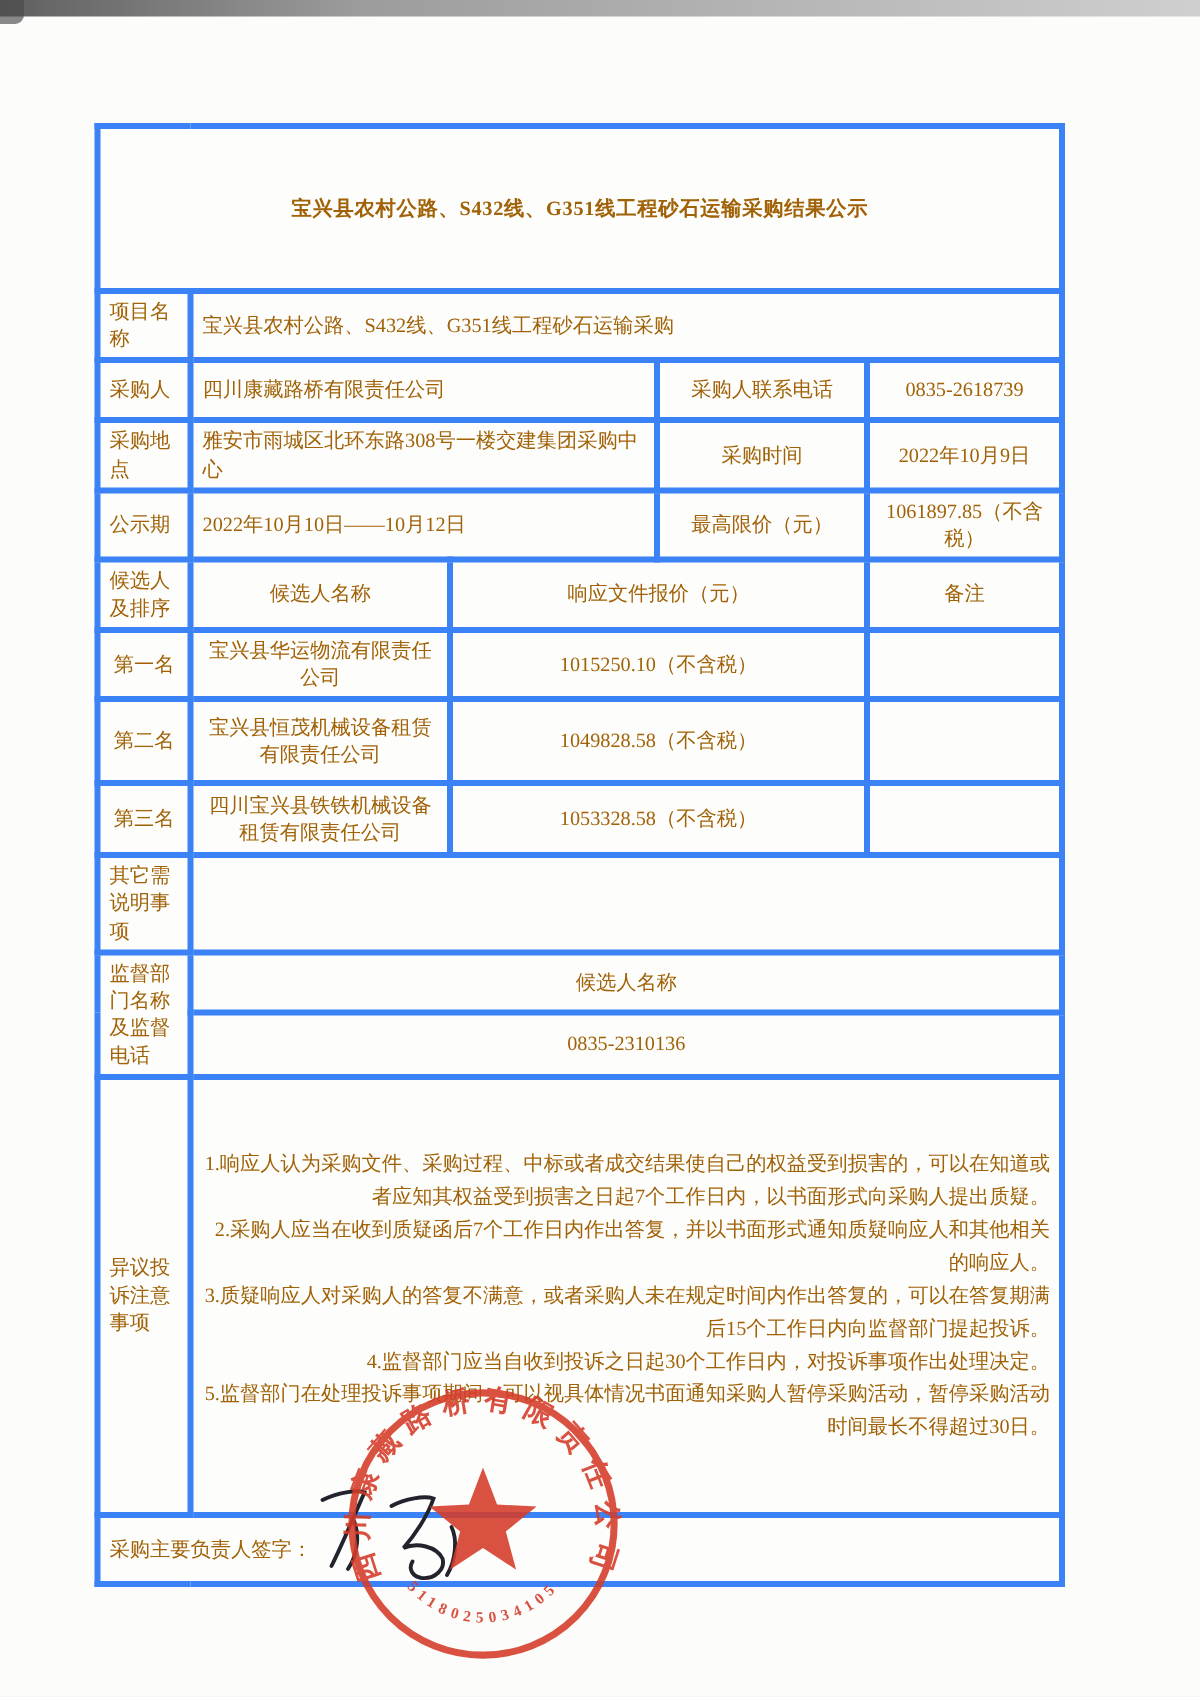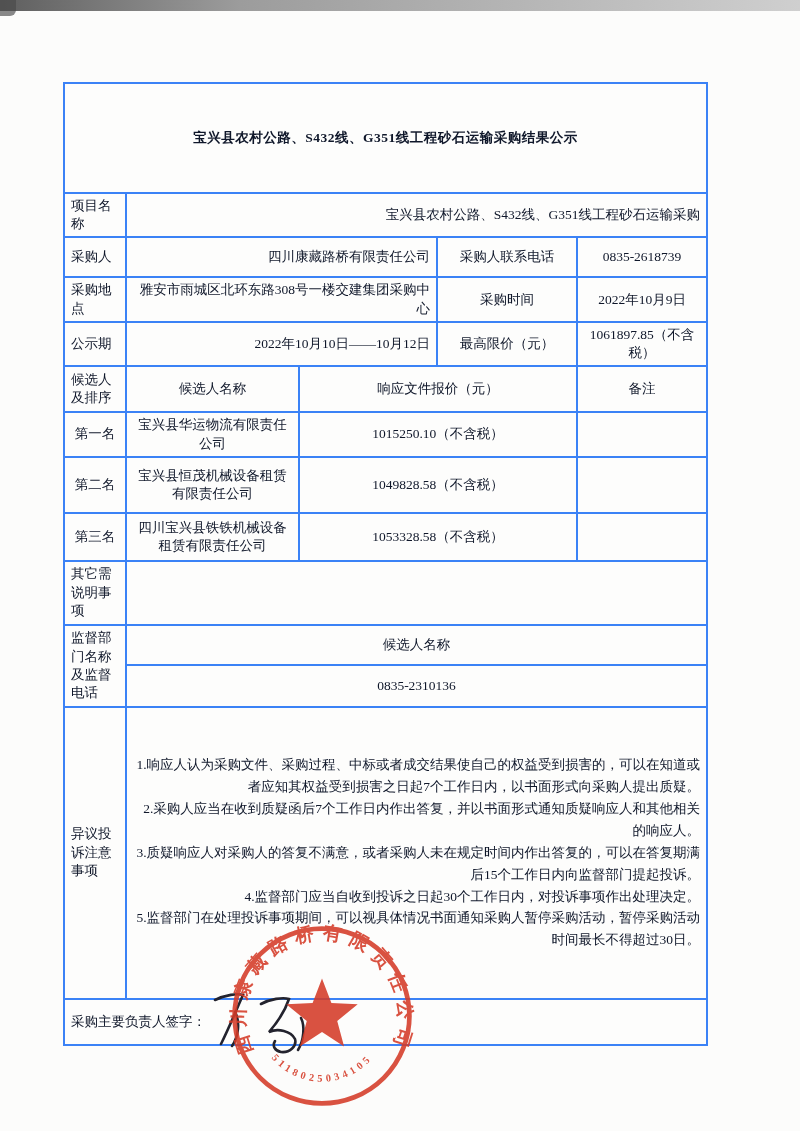--- a/index.html
+++ b/index.html
@@ -3,27 +3,27 @@
 <meta charset="utf-8">
 <style>
   html,body{margin:0;padding:0;}
   body{background:#e9e9e9;font-family:"Liberation Serif","DejaVu Serif",serif;}
   .page{position:relative;width:800px;height:1131px;background:#fcfcfb;overflow:hidden;margin:0 auto;color:#272727;}
   .scan-edge-top{position:absolute;top:0;left:0;width:100%;height:11px;
     background:linear-gradient(to right,#5f5f5f,#9c9c9c 30%,#b9b9b9 70%,#cfcfcf);}
   .scan-edge-corner{position:absolute;top:0;left:0;width:16px;height:16px;background:#4a4a4a;opacity:.65;border-radius:0 0 6px 0;}
 
   table.doc{border-collapse:collapse;table-layout:fixed;width:643px;margin:82px 0 0 63px;background:#fdfdfc;}
-  table.doc td{border:2px solid #3b82f6;font-size:13.5px;line-height:1.35;color:#0f172a;
+  table.doc td{border:4px solid #3b82f6;font-size:13.5px;line-height:1.35;color:#a16207;
     padding:3px 6px;vertical-align:middle;word-break:break-all;}
 
   td.title-cell{font-size:21px;font-weight:bold;text-align:center;line-height:1.85;
     letter-spacing:.5px;padding:6px 38px;color:#1d1d1d;}
   td.lbl{padding-left:5px;padding-right:2px;text-align:left;}
-  td.val{padding-left:8px;text-align:right;}
+  td.val{padding-left:8px;text-align:left;}
   td.clab{text-align:center;}
   td.cval{text-align:center;}
   td.center{text-align:center;}
 
   tr.r-title{height:110px;}
   tr.r-project{height:42px;}
   tr.r-purchaser{height:40px;}
   tr.r-location{height:44px;}
   tr.r-publicity{height:42px;}
   tr.r-candheader{height:46px;}

